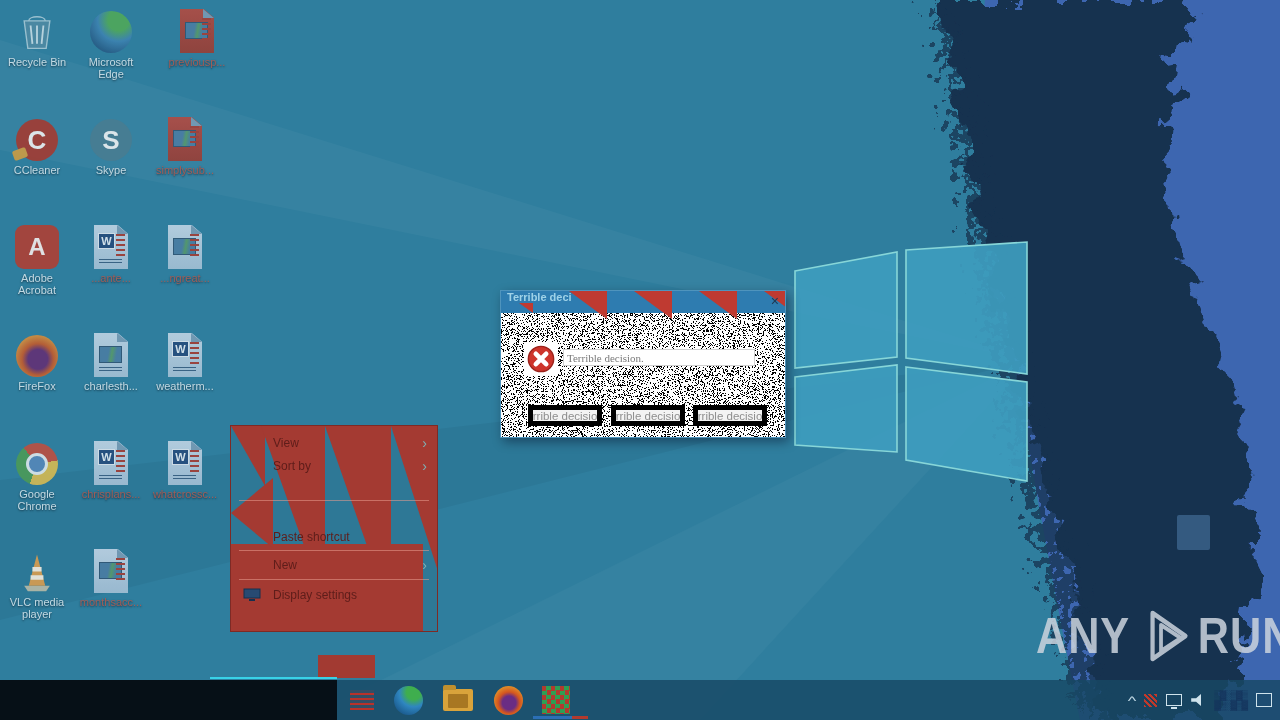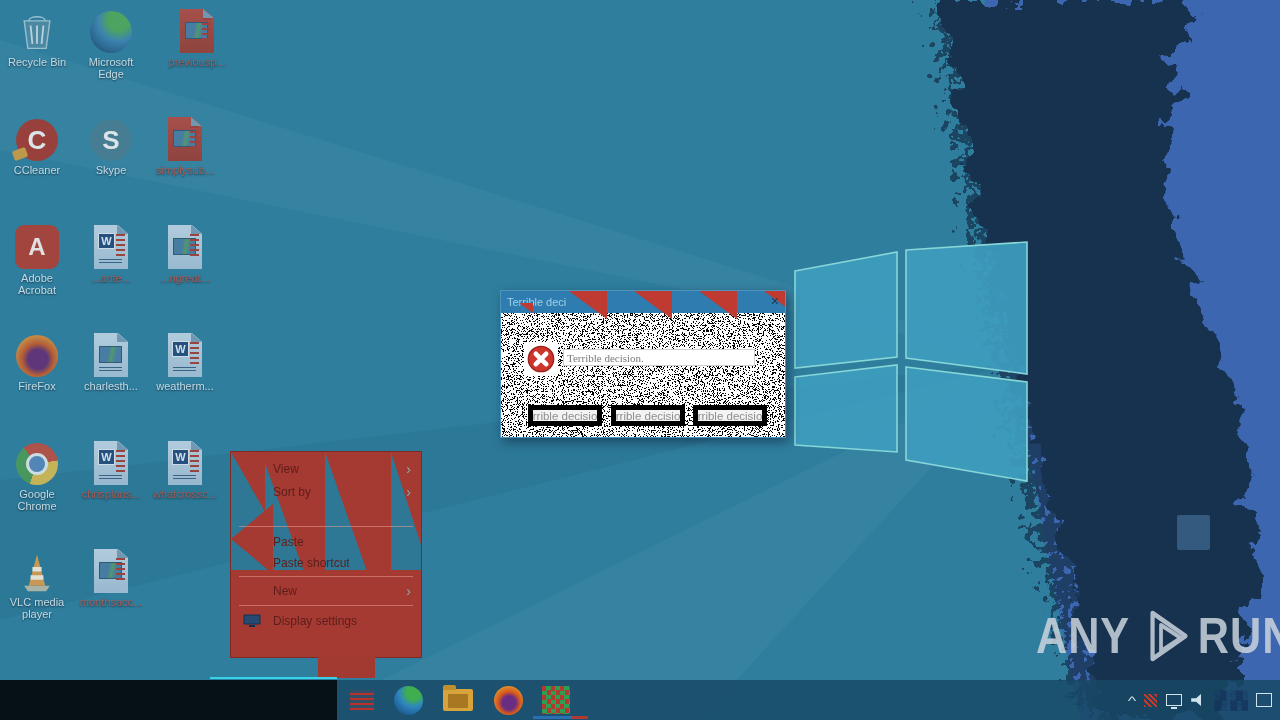--- a/index.html
+++ b/index.html
@@ -44,40 +44,40 @@
                   align-items:center; justify-content:center; border:1px solid #d8e4ee; }
   .page-g .rlines { position:absolute; right:3px; top:9px; width:9px; height:22px;
                     background:repeating-linear-gradient(180deg,#b73a30 0 2px,transparent 2px 5px); }
   .page-g .imgbox { position:absolute; left:5px; top:13px; right:6px; height:17px;
                     border:1px solid #29587e;
                     background:linear-gradient(100deg,#3f7fae 0 40%,#4a9e62 55%,#3f7fae 75%); }
   .page-g .blines { position:absolute; left:5px; bottom:4px; right:6px; height:6px;
                     background:repeating-linear-gradient(180deg,#32628c 0 1px,transparent 1px 3px); }
 
   
-  #ctxmenu { position:absolute; left:230px; top:451px; width:192px; height:207px;
+  #ctxmenu { position:absolute; left:230px; top:425px; width:208px; height:207px;
              background:#2e7896; border:1px solid #7e2a25; overflow:hidden; z-index:3; }
   .cm-red { position:absolute; background:#a43a32; }
   .tooth  { clip-path:polygon(0 0,100% 0,100% 100%); }
   .cm-row { position:absolute; left:0; width:100%; height:21px; display:flex; align-items:center;
             padding-left:42px; font-size:12px; color:#5e1d1a; z-index:5; cursor:default; }
   .cm-row .arrow { position:absolute; right:10px; color:#7fb0b4; font-size:14px; line-height:10px; }
   .cm-sep { position:absolute; left:8px; right:8px; height:1px; background:rgba(233,156,144,.55); z-index:5; }
   .cm-ico { position:absolute; left:12px; width:18px; height:14px; z-index:5; }
 
   #ctx-tab { position:absolute; left:318px; top:655px; width:57px; height:23px; background:#a23a32; z-index:3; }
   #glitch-square { position:absolute; left:1177px; top:515px; width:33px; height:35px;
                    background:#345a80; border-radius:2px; z-index:2; }
 
   
   #dialog { position:absolute; left:500px; top:290px; width:286px; height:148px;
             border:1px solid #4f94bd; box-shadow:3px 4px 10px rgba(0,0,25,.4);
             overflow:hidden; z-index:6; background:#2e7cb0; }
   #dlg-title { position:absolute; left:0; top:0; width:100%; height:22px; background:#2e7cb0;
-               display:flex; align-items:center; }
+               display:flex; align-items:flex-start;font-weight:bold; }
   #dlg-title .t { font-size:11px; color:#9fd2e8; padding-left:6px; max-width:84px;
                   white-space:nowrap; overflow:hidden; }
   .dlg-tri { position:absolute; background:#bf3a31; clip-path:polygon(0 0,100% 0,100% 100%); z-index:7; }
   #dlg-close { position:absolute; right:6px; top:2px; font-size:14px; color:#1d3752; z-index:8; cursor:default; }
   #dlg-noise { position:absolute; left:0; top:22px; width:286px; height:126px; }
   #dlg-erricon { position:absolute; left:23px; top:51px; width:34px; height:34px; background:#fff;
                  display:flex; align-items:center; justify-content:center; z-index:8; }
   #dlg-input { position:absolute; left:62px; top:58px; width:192px; height:17px; z-index:8;
                border:1px solid #cfcfcf; background:#fff; font-size:11px; color:#7a7a7a;
                padding:1px 3px; font-family:Liberation Serif, serif; }
@@ -345,23 +345,20 @@
 
     <div class="cm-row" style="top:6px">
       <span>View</span>
       <span class="arrow">›</span>
       </div>
     <div class="cm-row" style="top:29px">
       <span>Sort by</span>
       <span class="arrow">›</span>
       </div>
     <div class="cm-sep" style="top:74px"></div>
-    <div class="cm-row" style="top:79px">
-      <span>Paste</span>
-      </div>
     <div class="cm-row" style="top:100px">
       <span>Paste shortcut</span>
       </div>
     <div class="cm-sep" style="top:124px"></div>
     <div class="cm-row" style="top:128px">
       <span>New</span>
       <span class="arrow">›</span>
       </div>
     <div class="cm-sep" style="top:153px"></div>
     <div class="cm-row" style="top:158px">

